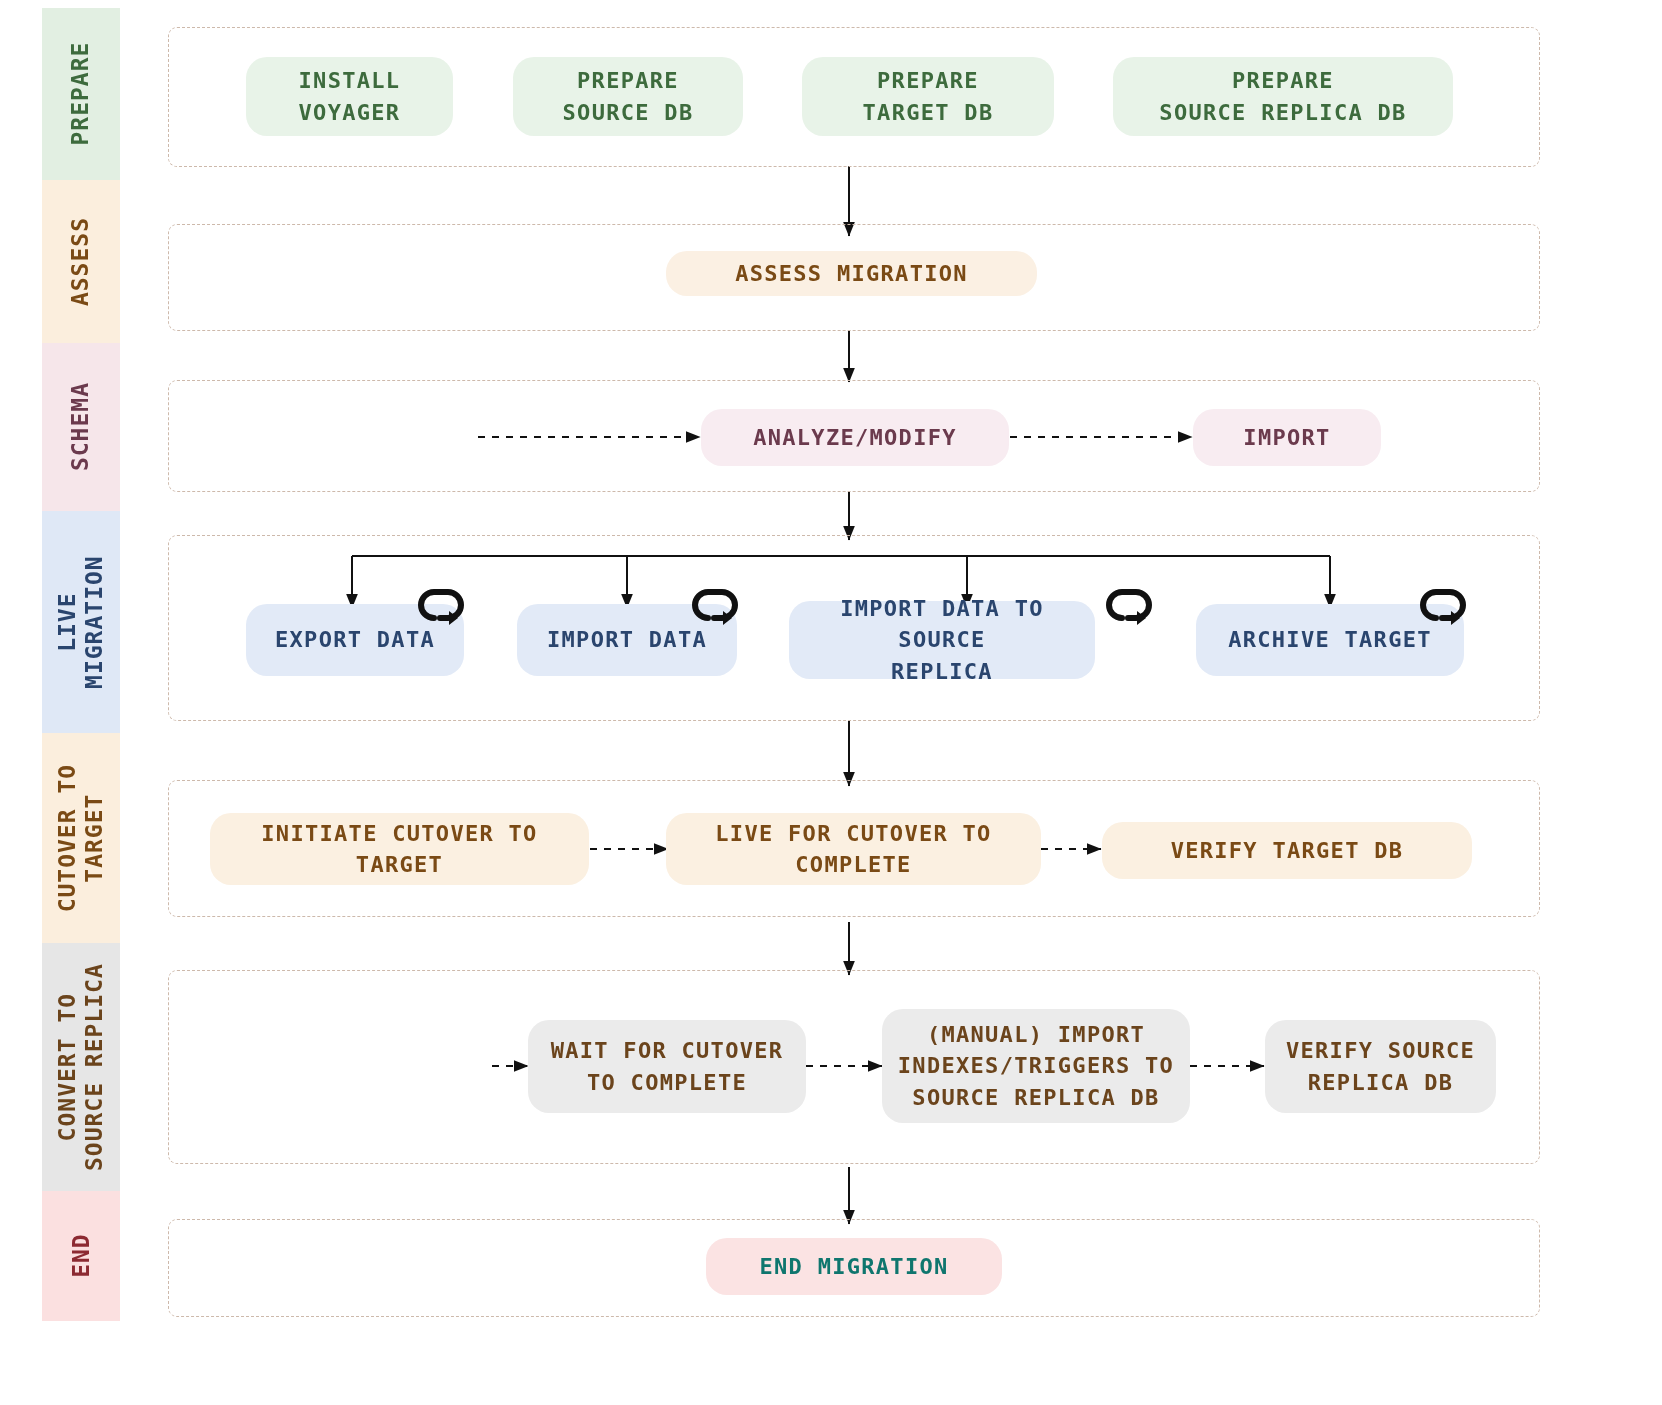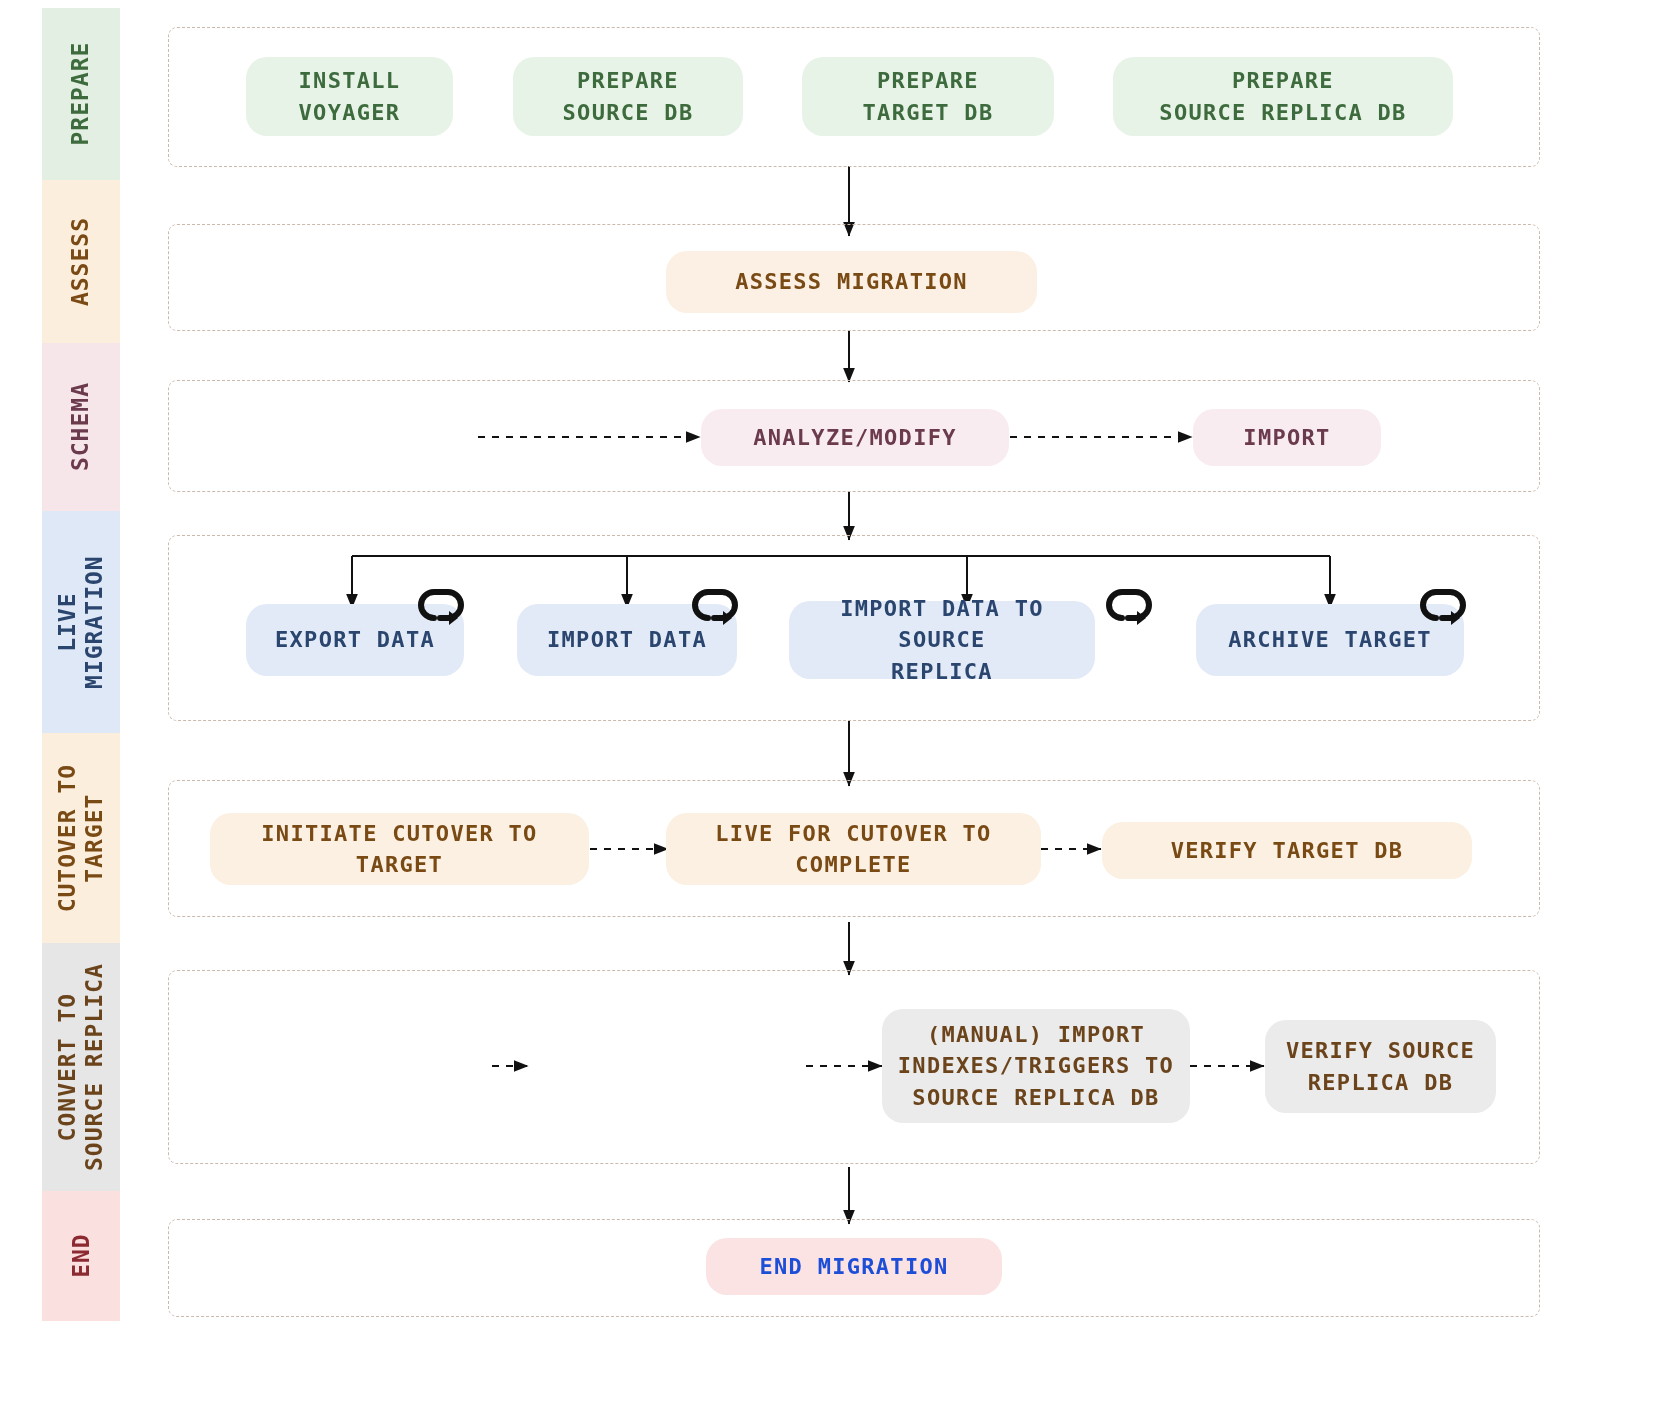--- a/index.html
+++ b/index.html
@@ -73,21 +73,21 @@
     white-space: pre-line;
     padding: 4px 10px;
   }
 
   .n-prepare { background: #e8f3e8; color: #3d6b3d; }
   .n-assess  { background: #fbf0e3; color: #7a4a15; }
   .n-schema  { background: #f8ecf1; color: #6b3a4d; }
   .n-live    { background: #e2eaf7; color: #2a456e; }
   .n-cutover { background: #fbf0e1; color: #7a4a15; }
   .n-convert { background: #ebebeb; color: #6b441c; }
-  .n-end     { background: #fbe3e3; color: #1d4ed8; }
+  .n-end     { background: #fbe3e3; color: #0f766e; }
 
   
   #wires {
     position: absolute;
     left: 0;
     top: 0;
     width: 1662px;
     height: 1405px;
     pointer-events: none;
   }
@@ -193,21 +193,21 @@
     <span>PREPARE
 TARGET DB</span>
   </div>
   <div class="node n-prepare" style="left:1113px; top:57px; width:340px; height:79px;">
     <span>PREPARE
 SOURCE REPLICA DB</span>
   </div>
 
   <div class="row-box" style="left:168px; top:224px; width:1372px; height:107px;"></div>
 
-  <div class="node n-assess" style="left:666px; top:251px; width:371px; height:62px;">
+  <div class="node n-assess" style="left:666px; top:251px; width:371px; height:45px;">
     <span>ASSESS MIGRATION</span>
   </div>
 
   <div class="row-box" style="left:168px; top:380px; width:1372px; height:112px;"></div>
 
   <div class="node n-schema" style="left:701px; top:409px; width:308px; height:57px;">
     <span>ANALYZE/MODIFY</span>
   </div>
   <div class="node n-schema" style="left:1193px; top:409px; width:188px; height:57px;">
     <span>IMPORT</span>
@@ -257,20 +257,24 @@
   <div class="node n-cutover" style="left:666px; top:813px; width:375px; height:72px;">
     <span>LIVE FOR CUTOVER TO
 COMPLETE</span>
   </div>
   <div class="node n-cutover" style="left:1102px; top:822px; width:370px; height:57px;">
     <span>VERIFY TARGET DB</span>
   </div>
 
   <div class="row-box" style="left:168px; top:970px; width:1372px; height:194px;"></div>
 
+  <div class="node n-convert" style="left:528px; top:1020px; width:278px; height:93px;">
+    <span>WAIT FOR CUTOVER
+TO COMPLETE</span>
+  </div>
   <div class="node n-convert" style="left:882px; top:1009px; width:308px; height:114px;">
     <span>(MANUAL) IMPORT
 INDEXES/TRIGGERS TO
 SOURCE REPLICA DB</span>
   </div>
   <div class="node n-convert" style="left:1265px; top:1020px; width:231px; height:93px;">
     <span>VERIFY SOURCE
 REPLICA DB</span>
   </div>
 

